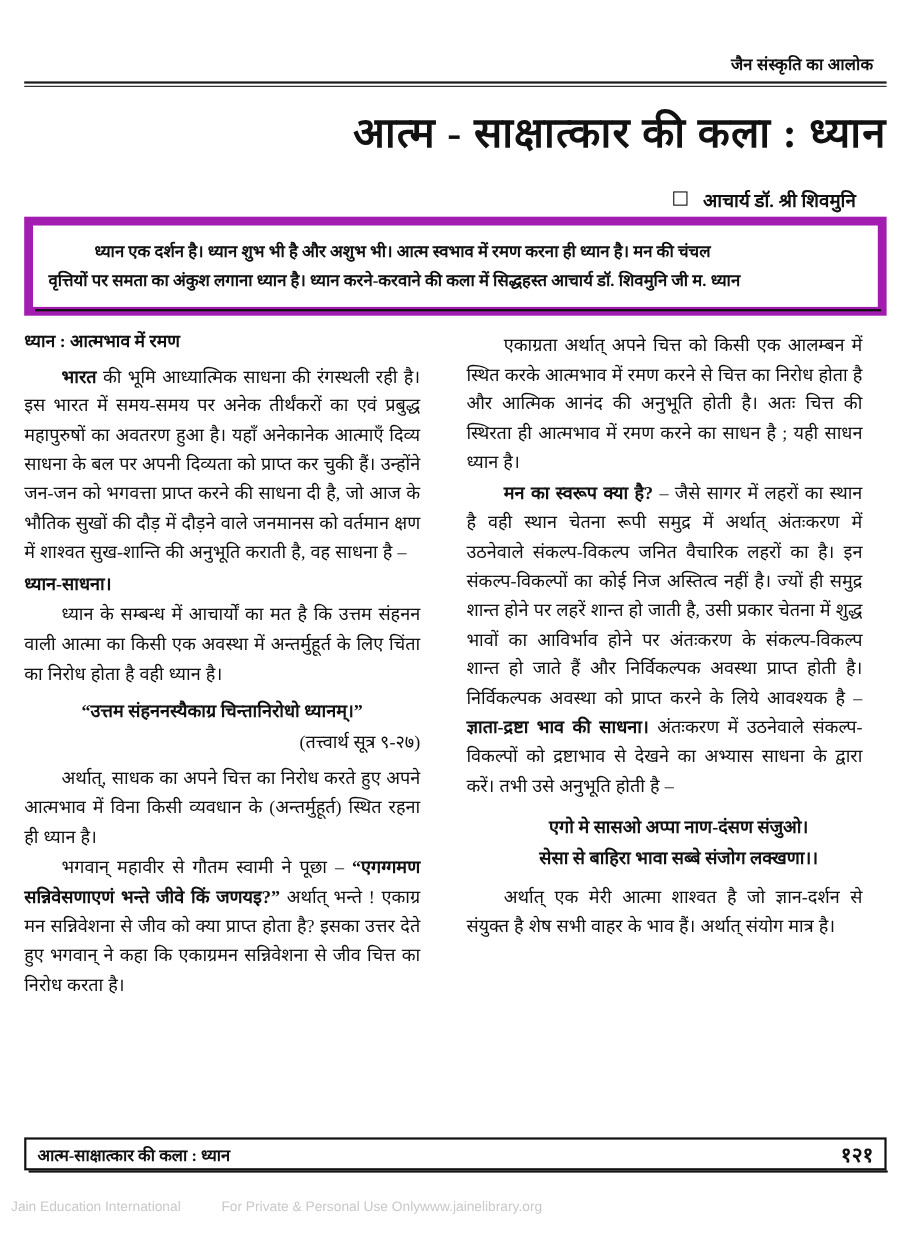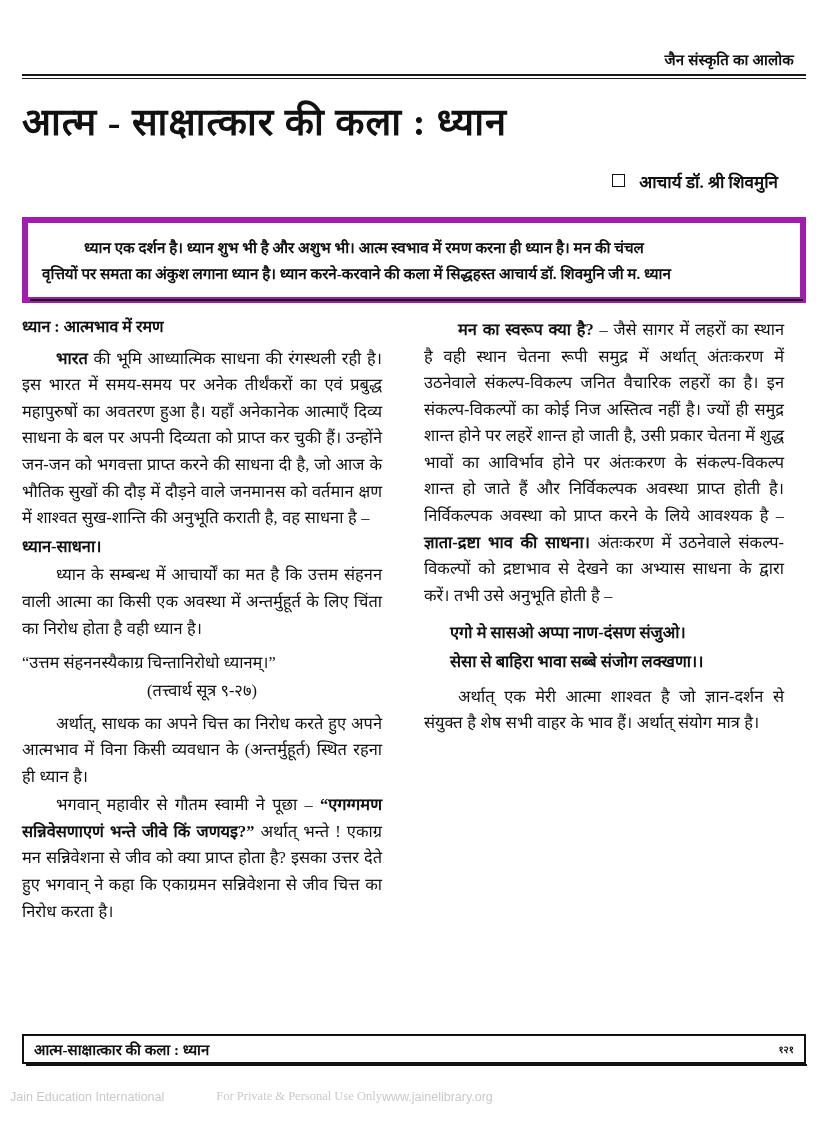--- a/index.html
+++ b/index.html
@@ -40,21 +40,21 @@
     margin-top: 5px;
     border-top: 2px solid #1a1a1a;
     border-bottom: 1px solid #1a1a1a;
     height: 2px;
     width: 100%;
   }
 
   
   .article-title {
     margin-top: 22px;
-    text-align: left;
+    text-align: right;
     font-size: 38px;
     font-weight: 700;
     letter-spacing: 1px;
     line-height: 1.15;
     white-space: nowrap;
   }
 
   .byline {
     margin-top: 20px;
     text-align: right;
@@ -66,22 +66,22 @@
     display: inline-block;
     width: 11px;
     height: 11px;
     border: 1.6px solid #111;
     margin-right: 14px;
     vertical-align: 1px;
   }
 
   
   .abstract-box {
-    margin-top: 24px;
-    border: 6px solid #a21caf;
+    margin-top: 4px;
+    border: 8px solid #a21caf;
     padding: 12px 14px 10px 14px;
     position: relative;
   }
   .abstract-box::after {
     content: "";
     position: absolute;
     left: 2px; right: -3px; bottom: -4px;
     height: 2px;
     background: #111;
   }
@@ -133,35 +133,36 @@
     text-indent: 34px;
     word-spacing: .5px;
   }
   p.para.no-indent { text-indent: 0; }
 
   .bold-lead { font-weight: 700; }
 
   .verse {
     margin: 8px 0 0 0;
     font-size: 16.4px;
-    font-weight: 400;
+    font-weight: 700;
+    text-align: center;
     line-height: 1.6;
   }
   .verse-src {
     margin: 2px 0 6px 0;
     font-size: 16.4px;
-    text-align: center;
+    text-align: right;
     line-height: 1.6;
   }
   .gatha {
     margin: 10px 0 8px 0;
     font-size: 16.4px;
     font-weight: 700;
     line-height: 1.72;
-    text-align: left;
+    text-align: center;
     padding-left: 26px;
   }
   .gatha div { white-space: nowrap; }
 
   
   .footer-box {
     position: absolute;
     left: 22px;
     right: 22px;
     bottom: 58px;
@@ -178,37 +179,37 @@
     position: absolute;
     left: 2px; right: -3px; bottom: -4px;
     height: 2px;
     background: #111;
   }
   .footer-title {
     font-size: 15px;
     font-weight: 700;
   }
   .footer-page {
-    font-size: 10px;
+    font-size: 19px;
     font-weight: 700;
   }
 
   .scan-footer {
     position: absolute;
     left: 10px;
     right: 10px;
     bottom: 18px;
     display: flex;
     align-items: center;
     color: #c9c9c9;
     font-size: 12.5px;
     font-family: "Liberation Sans", sans-serif;
   }
   .scan-footer span { white-space: nowrap; }
-  .scan-center { margin-left: 52px; font-family: Liberation Serif, serif; }
+  .scan-center { margin-left: 37px; }
 </style>
 </head>
 <body>
 
 <div class="page">
 
   <div class="running-head">जैन संस्कृति का आलोक</div>
   <div class="head-rule"></div>
 
   <h1 class="article-title">आत्म - साक्षात्कार की कला : ध्यान</h1>
@@ -237,20 +238,21 @@
       <p class="verse-src">(तत्त्वार्थ सूत्र ९-२७)</p>
 
       <p class="para">अर्थात्, साधक का अपने चित्त का निरोध करते हुए अपने आत्मभाव में विना किसी व्यवधान के (अन्तर्मुहूर्त) स्थित रहना ही ध्यान है।</p>
 
       <p class="para"><span>भगवान् महावीर से गौतम स्वामी ने पूछा – </span><span class="bold-lead">“एगग्गमण सन्निवेसणाएणं भन्ते जीवे किं जणयइ?”</span><span> अर्थात् भन्ते ! एकाग्र मन सन्निवेशना से जीव को क्या प्राप्त होता है? इसका उत्तर देते हुए भगवान् ने कहा कि एकाग्रमन सन्निवेशना से जीव चित्त का निरोध करता है।</span></p>
 
     </div>
 
     <div class="col">
 
+      <p class="para">एकाग्रता अर्थात् अपने चित्त को किसी एक आलम्बन में स्थित करके आत्मभाव में रमण करने से चित्त का निरोध होता है और आत्मिक आनंद की अनुभूति होती है। अतः चित्त की स्थिरता ही आत्मभाव में रमण करने का साधन है ; यही साधन ध्यान है।</p>
 
       <p class="para"><span class="bold-lead">मन का स्वरूप क्या है?</span><span> – जैसे सागर में लहरों का स्थान है वही स्थान चेतना रूपी समुद्र में अर्थात् अंतःकरण में उठनेवाले संकल्प-विकल्प जनित वैचारिक लहरों का है। इन संकल्प-विकल्पों का कोई निज अस्तित्व नहीं है। ज्यों ही समुद्र शान्त होने पर लहरें शान्त हो जाती है, उसी प्रकार चेतना में शुद्ध भावों का आविर्भाव होने पर अंतःकरण के संकल्प-विकल्प शान्त हो जाते हैं और निर्विकल्पक अवस्था प्राप्त होती है। निर्विकल्पक अवस्था को प्राप्त करने के लिये आवश्यक है – </span><span class="bold-lead">ज्ञाता-द्रष्टा भाव की साधना।</span><span> अंतःकरण में उठनेवाले संकल्प-विकल्पों को द्रष्टाभाव से देखने का अभ्यास साधना के द्वारा करें। तभी उसे अनुभूति होती है –</span></p>
 
       <div class="gatha">
         <div>एगो मे सासओ अप्पा नाण-दंसण संजुओ।</div>
         <div>सेसा से बाहिरा भावा सब्बे संजोग लक्खणा।।</div>
       </div>
 
       <p class="para">अर्थात् एक मेरी आत्मा शाश्वत है जो ज्ञान-दर्शन से संयुक्त है शेष सभी वाहर के भाव हैं। अर्थात् संयोग मात्र है।</p>
 

